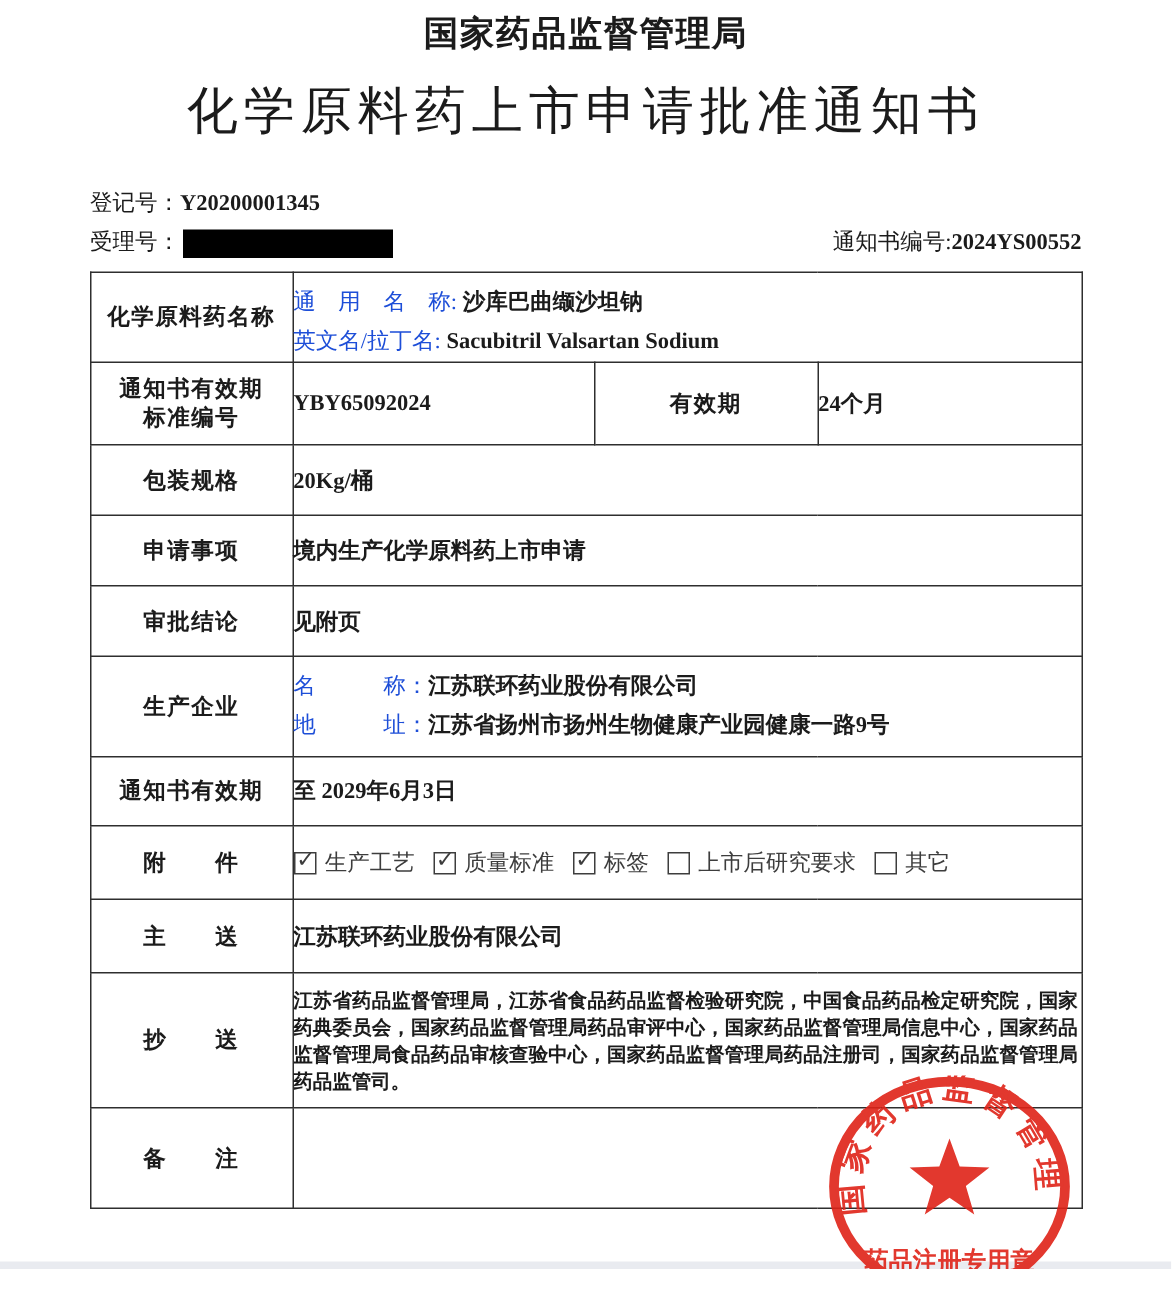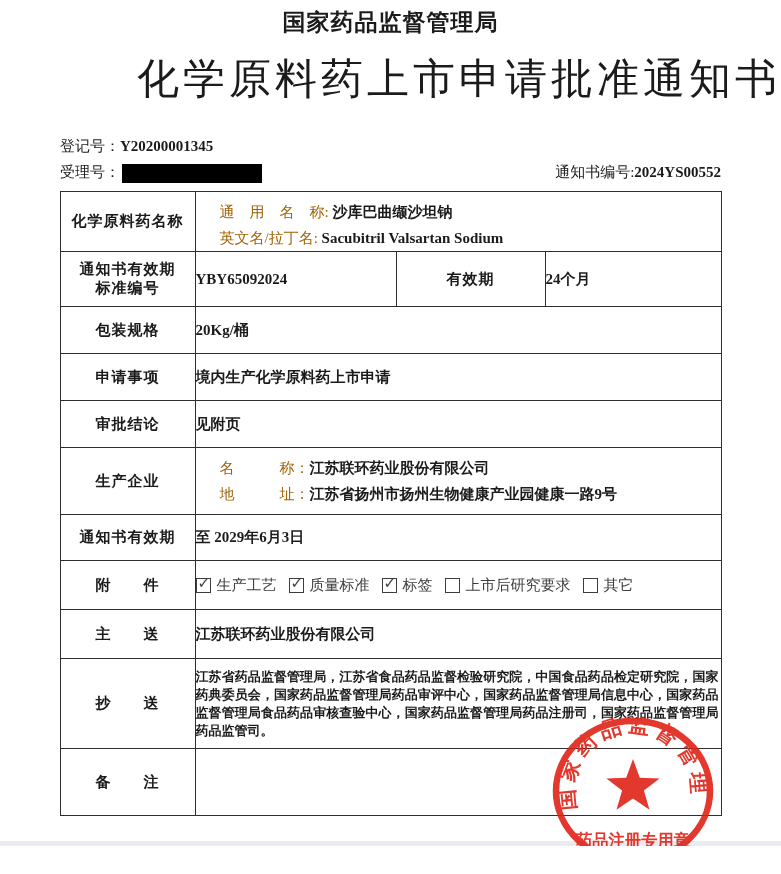--- a/index.html
+++ b/index.html
@@ -14,22 +14,22 @@
   .org-title{
     padding-top:7px;
     text-align:center;
     font-size:23px;
     font-weight:bold;
     font-family:"Liberation Sans","DejaVu Sans",sans-serif;
     letter-spacing:1px;
   }
   .doc-title{
     margin-top:13px;
-    text-align:right;
-    font-size:42px;
+    text-align:center;
+    font-size:34px;
     letter-spacing:4px;
     font-weight:500;
   }
   .meta{
     width:661px;
     margin:26px auto 0 auto;
     font-size:15px;
   }
   .meta-row1{height:26px;line-height:26px;}
   .meta-row2{
@@ -62,21 +62,21 @@
     white-space:pre-line;
     letter-spacing:1px;
   }
   td.content{
     padding-left:13px;
     padding-right:8px;
     font-weight:bold;
   }
   td.content.vtop{vertical-align:top;padding-top:7px;}
   .kv{line-height:26px;}
-  .key{font-weight:normal;color:#a16207;margin-left:24px;}
+  .key{font-weight:normal;color:#1d4ed8;}
   .val{font-weight:bold;}
   td.center-head{text-align:center;font-weight:bold;font-size:16px;letter-spacing:1px;}
   .cc-text{
     font-weight:bold;
     line-height:18px;
     font-size:13px;
     text-align:justify;
     padding:2px 2px 2px 0;
   }
   .attach{display:flex;align-items:center;font-weight:normal;color:#3d3d3d;}

